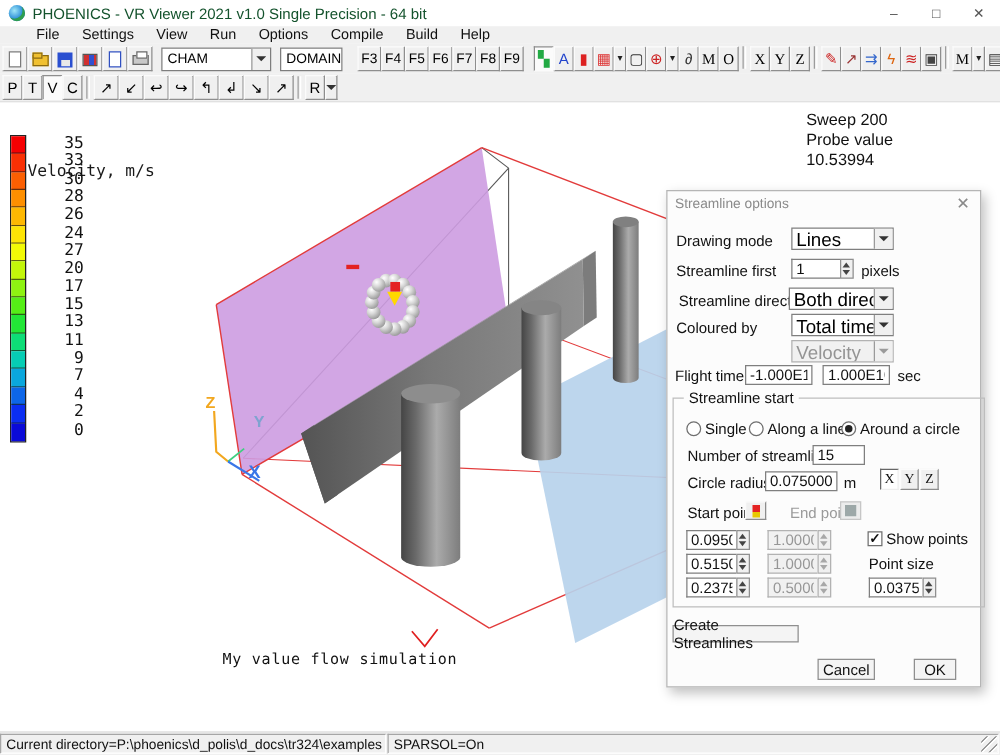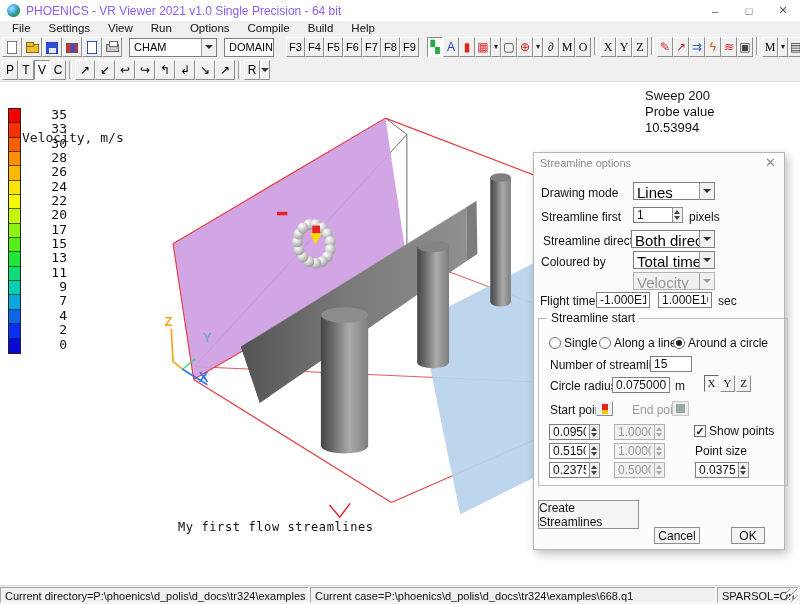--- a/index.html
+++ b/index.html
@@ -4,26 +4,26 @@
 <style>
   * { margin:0; padding:0; box-sizing:border-box; font-family:"Liberation Sans",sans-serif; }
   html,body { width:800px; height:604px; overflow:hidden; background:#fff; }
   .app { position:relative; width:800px; height:604px; background:#fff; font-size:12px; }
 
   
   .titlebar { height:21px; background:#ffffff; display:flex; align-items:center; }
   .appicon { width:13px; height:13px; border-radius:50%; margin-left:7px;
              background:radial-gradient(circle at 35% 35%, #9fe6f7, #2e8fd8 55%, #135a9e);
              box-shadow:inset -2px -2px 0 #2f9e4f; }
-  .wtitle { margin-left:6px; font-size:12px; color:#8b5cf6; flex:1; white-space:nowrap; }
+  .wtitle { margin-left:6px; font-size:12px; color:#14532d; flex:1; white-space:nowrap; }
   .winbtn { width:34px; height:21px; display:flex; align-items:center; justify-content:center;
             color:#555; font-size:11px; }
 
   
-  .menubar { height:14px; background:#f0f0f0; display:flex; align-items:center; padding-left:3px; }
+  .menubar { height:14px; background:#f0f0f0; display:flex; align-items:center; padding-left:20px; }
   .mitem { padding:0 9px; font-size:11.5px; color:#111; line-height:14px; }
 
   
   .toolbar { background:#f0f0f0; display:flex; align-items:center; overflow:hidden; }
   .tb1 { height:24px; padding-left:2px; }
   .tb2 { height:23px; padding-left:2px; border-bottom:1px solid #dcdcdc; }
   .tbtn { height:20px; width:20px; display:flex; align-items:center; justify-content:center;
           background:#f0f0f0; border:1px solid; border-color:#fbfbfb #8e8e8e #8e8e8e #fbfbfb;
           font-size:12px; line-height:1; flex:0 0 auto; }
   .tbtn.sm { width:16px; }
@@ -404,41 +404,41 @@
           <div class="lseg" style="background: rgb(11, 46, 242);"></div>
           <div class="lseg" style="background: rgb(10, 10, 216);"></div>
         </div>
       <div id="legend-labels">
           <div class="llab">35</div>
           <div class="llab">33</div>
           <div class="llab">30</div>
           <div class="llab">28</div>
           <div class="llab">26</div>
           <div class="llab">24</div>
-          <div class="llab">22</div>
+          <div class="llab">27</div>
           <div class="llab">20</div>
           <div class="llab">17</div>
           <div class="llab">15</div>
           <div class="llab">13</div>
           <div class="llab">11</div>
           <div class="llab">9</div>
           <div class="llab">7</div>
           <div class="llab">4</div>
           <div class="llab">2</div>
           <div class="llab">0</div>
         </div>
     </div>
 
     <div class="probe-readout">
       <div>Sweep 200</div>
       <div>Probe value</div>
       <div>10.53994</div>
     </div>
 
-    <div class="caption">My first flow streamlines</div>
+    <div class="caption">My value flow simulation</div>
 
     <div class="dialog">
       <div class="dtitle">Streamline options</div>
       <div class="dclose">✕</div>
 
       <div class="dlabel" style="left:7px;top:33px">Drawing mode</div>
       <div class="combo" style="left:99px;top:29px;width:82px">
         <span class="cv">Lines</span>
         <span class="cbtn">
             <i class="tri"></i>
@@ -560,27 +560,26 @@
         </div>
         <div class="spin" style="left:156px;top:143px;width:54px">
           <input class="tf" readonly="" value="0.037500" style="">
           <span class="sbtns">
               <span class="sb up"></span>
               <span class="sb dn"></span>
             </span>
         </div>
       </div>
 
-      <div class="dbtn" style="left:4px;top:347px;width:101px;height:29px">Create Streamlines</div>
+      <div class="dbtn" style="left:4px;top:347px;width:101px;height:14px">Create Streamlines</div>
       <div class="dbtn" style="left:120px;top:374px;width:46px;height:17px">Cancel</div>
       <div class="dbtn" style="left:197px;top:374px;width:34px;height:17px">OK</div>
     </div>
   </div>
 
   <div class="statusbar">
     <div class="sp sp1">Current directory=P:\phoenics\d_polis\d_docs\tr324\examples</div>
-    <div class="sp sp2">Current case=P:\phoenics\d_polis\d_docs\tr324\examples\668.q1</div>
     <div class="sp sp3">
       <span>SPARSOL=On</span>
       <span class="grip"></span>
     </div>
   </div>
 </div>
 
 </body></html>

